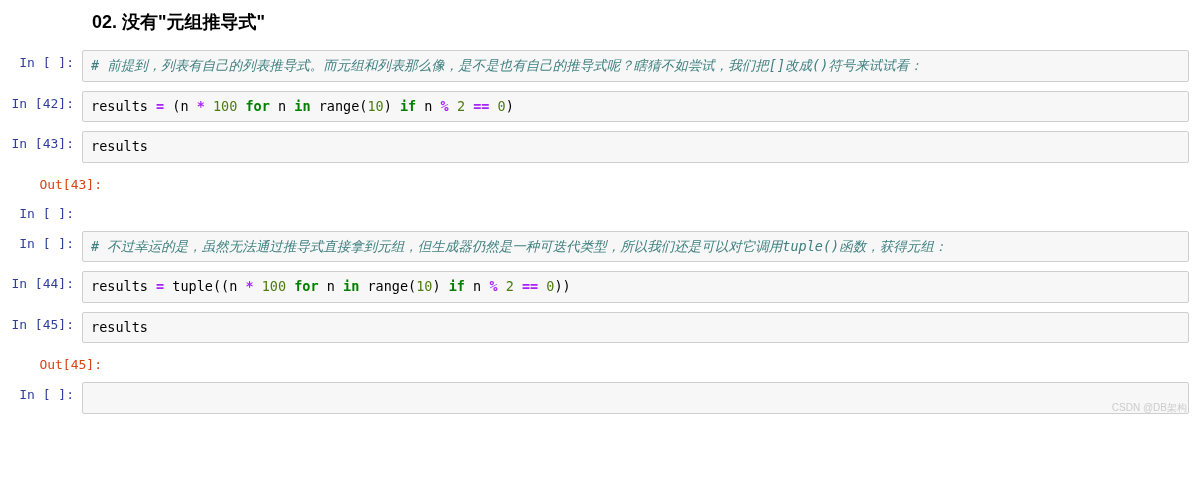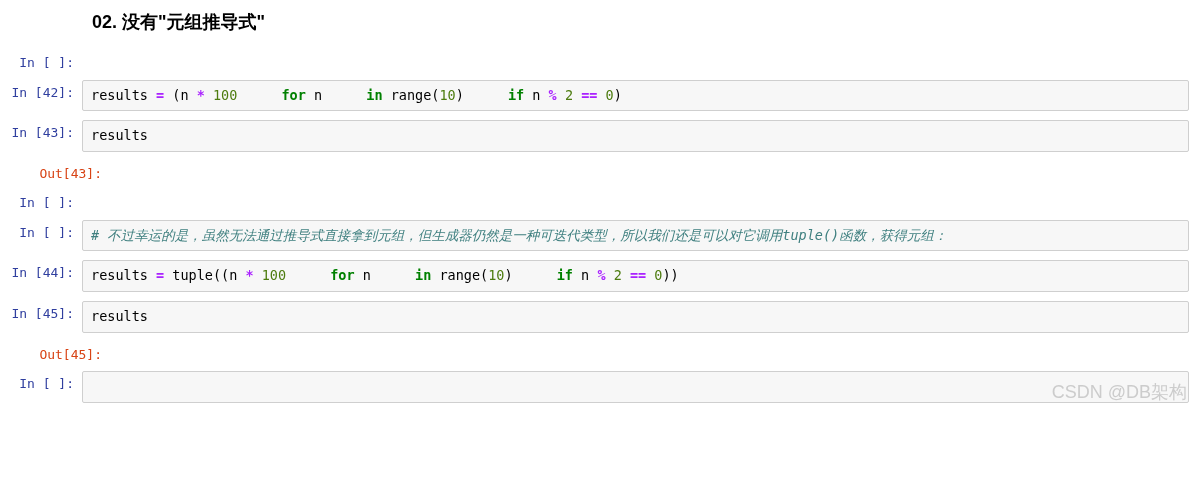--- a/index.html
+++ b/index.html
@@ -49,41 +49,42 @@
     .output-area {
       flex: 1;
       padding: 4px 8px;
       font-family: "DejaVu Sans Mono", monospace;
       font-size: 13.5px;
       line-height: 1.3;
       white-space: pre-wrap;
     }
     .c-comment { color: #408080; font-style: italic; }
     .c-op { color: #AA22FF; font-weight: bold; }
-    .c-kw { color: #008000; font-weight: bold; padding-left: 36px; }
+    .c-kw { color: #008000; font-weight: bold; }
     .c-num { color: #4d7c0f; }
     .watermark {
       position: absolute;
       bottom: 5px;
       right: 10px;
       color: #ccc;
-      font-size: 18px;
+      font-size: 10px;
       font-family: sans-serif;
       margin-top: 24px;
     }
   </style>
 </head>
 <body>
 
 <div class="notebook">
 
   <div class="heading">02. 没有"元组推导式"</div>
 
   <div class="cell">
     <div class="prompt in">In [ ]:</div>
+    <div class="input-area"><span class="c-comment"># 前提到，列表有自己的列表推导式。而元组和列表那么像，是不是也有自己的推导式呢？瞎猜不如尝试，我们把[]改成()符号来试试看：</span></div>
   </div>
 
   <div class="cell">
     <div class="prompt in">In [42]:</div>
     <div class="input-area"><span>results </span><span class="c-op">=</span><span> (n </span><span class="c-op">*</span><span class="c-num"> 100</span><span class="c-kw"> for</span><span> n </span><span class="c-kw">in</span><span> range(</span><span class="c-num">10</span><span>) </span><span class="c-kw">if</span><span> n </span><span class="c-op">%</span><span class="c-num"> 2</span><span class="c-op"> ==</span><span class="c-num"> 0</span><span>)</span></div>
   </div>
 
   <div class="cell">
     <div class="prompt in">In [43]:</div>
     <div class="input-area"><span>results</span></div>

